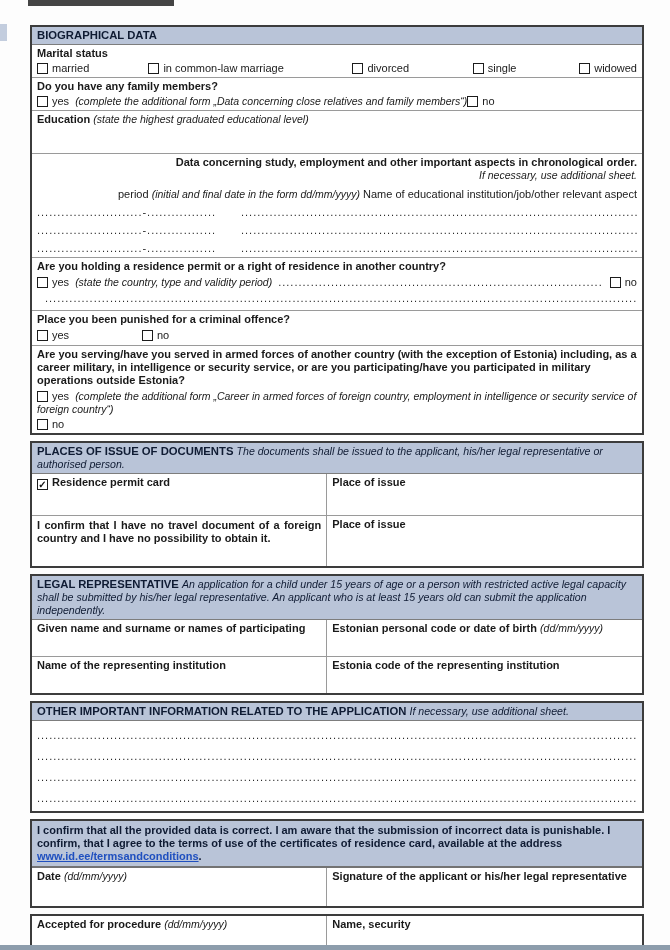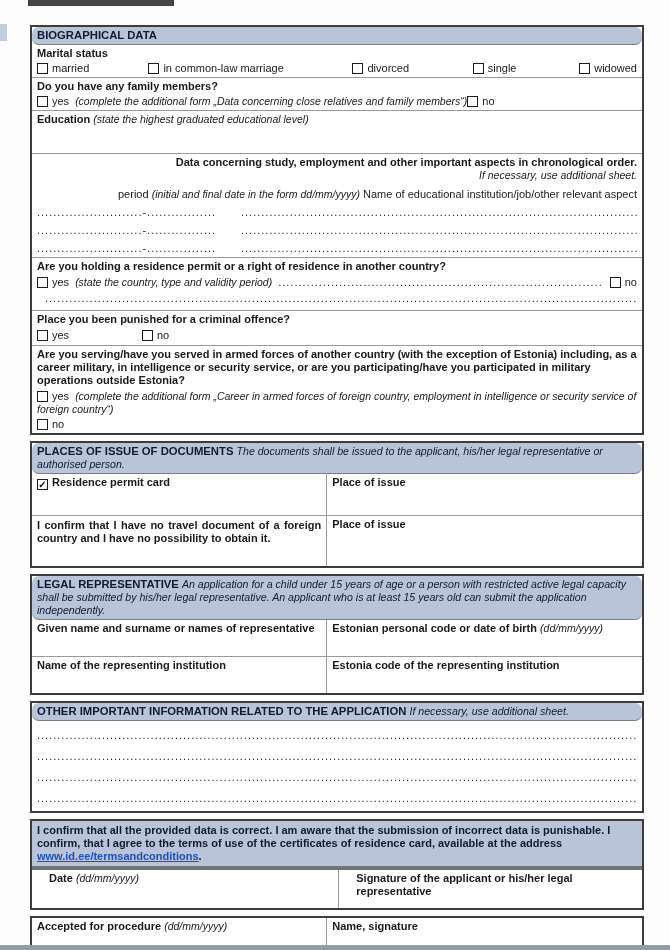--- a/index.html
+++ b/index.html
@@ -13,21 +13,21 @@
   .top-artifact { position:absolute; left:28px; top:0; width:146px; height:6px; background:#454545; }
   .left-artifact { position:absolute; left:0; top:24px; width:7px; height:17px; background:#c3cdde; }
   .bottom-bar { position:absolute; left:0; bottom:0; width:670px; height:5px; background:#8d9dac; }
 
   .form { position:absolute; left:30px; top:25px; width:614px; }
   .sec { border:2px solid #3c3c3c; background:#ffffff; margin-bottom:6px; }
   .sec.last { border-bottom-width:3px; }
 
   .hdr {
     background:#b9c4d8; color:#0f1b33; padding:2px 5px;
-    border-bottom:1px solid #7d7d7d; line-height:13px;border-radius:7px;
+    border-bottom:1px solid #7d7d7d; line-height:13px;
   }
   .hdr .ht { font-weight:bold; font-size:11.3px; }
   .hdr .hs { font-style:italic; font-size:10.6px; }
 
   .row { padding:2px 5px; border-bottom:1px solid #9a9a9a; }
   .sec > .row:last-child, .sec > .tworow:last-child { border-bottom:none; }
   .bq { font-weight:bold; }
   .note { font-style:italic; font-size:10.5px; }
   .flexline { display:flex; align-items:flex-start; }
 
@@ -62,23 +62,23 @@
   .r-armed    { min-height:80px; }
   .hdr-places { min-height:29px; }
   .pl-row1 .cl, .pl-row1 .cr { min-height:41px; }
   .pl-row2 .cl, .pl-row2 .cr { min-height:50px; }
   .hdr-legal  { min-height:28px; }
   .lg-row .cl, .lg-row .cr { min-height:36px; }
   .hdr-other  { min-height:17px; }
   .r-otherlines { min-height:86px; padding-top:4px; }
   .confirm-block {
     background:#b9c4d8; color:#0f1b33; font-weight:bold;
-    padding:3px 5px; min-height:43px; border-bottom:4px solid #737373;
-  }
-  .cf-row .cl, .cf-row .cr { min-height:38px;margin-left:12px; }
+    padding:3px 5px; min-height:43px; border-bottom:2px solid #737373;
+  }
+  .cf-row .cl, .cf-row .cr { min-height:38px; }
   .hdr-official { min-height:17px; }
   .of-row .cl, .of-row .cr { min-height:41px; }
 
   a.link { color:#1f4fbf; font-weight:bold; text-decoration:underline; cursor:pointer; }
   .yes-gap { margin-right:6px; }
   .w-married { width:113px; } .w-common { width:207px; } .w-div { width:122px; } .w-single { width:108px; }
   .no-right { margin-right:48px; white-space:nowrap; }
   .no-right2 { margin-left:8px; white-space:nowrap; }
   .punish-yes { width:105px; }
   .indent-dots { padding-left:8px; }
@@ -201,21 +201,21 @@
         </div>
       </div>
     </div>
 
     <div class="sec">
       <div class="hdr hdr-legal">
         <span class="ht">LEGAL REPRESENTATIVE</span>
         <span class="hs">An application for a child under 15 years of age or a person with restricted active legal capacity shall be submitted by his/her legal representative.  An applicant who is at least 15 years old can submit the application independently.</span>
       </div>
       <div class="tworow lg-row">
-        <div class="cl"><span class="bq">Given name and surname or names of representative</span></div>
+        <div class="cl"><span class="bq">Given name and surname or names of participating</span></div>
         <div class="cr">
           <span class="bq">Estonian personal code or date of birth</span>
           <span class="note">(dd/mm/yyyy)</span>
         </div>
       </div>
       <div class="tworow lg-row">
         <div class="cl"><span class="bq">Name of the representing institution</span></div>
         <div class="cr"><span class="bq">Estonia code of the representing institution</span></div>
       </div>
     </div>
@@ -245,20 +245,20 @@
         <div class="cr"><span class="bq">Signature of the applicant or his/her legal representative</span></div>
       </div>
     </div>
 
     <div class="sec last">
       <div class="tworow of-row">
         <div class="cl">
           <span class="bq">Accepted for procedure</span>
           <span class="note">(dd/mm/yyyy)</span>
         </div>
-        <div class="cr"><span class="bq">Name, signature</span></div>
+        <div class="cr"><span class="bq">Name, security</span></div>
       </div>
     </div>
 
   </div>
 
   <div class="bottom-bar"></div>
 </div>
 
 </body></html>

